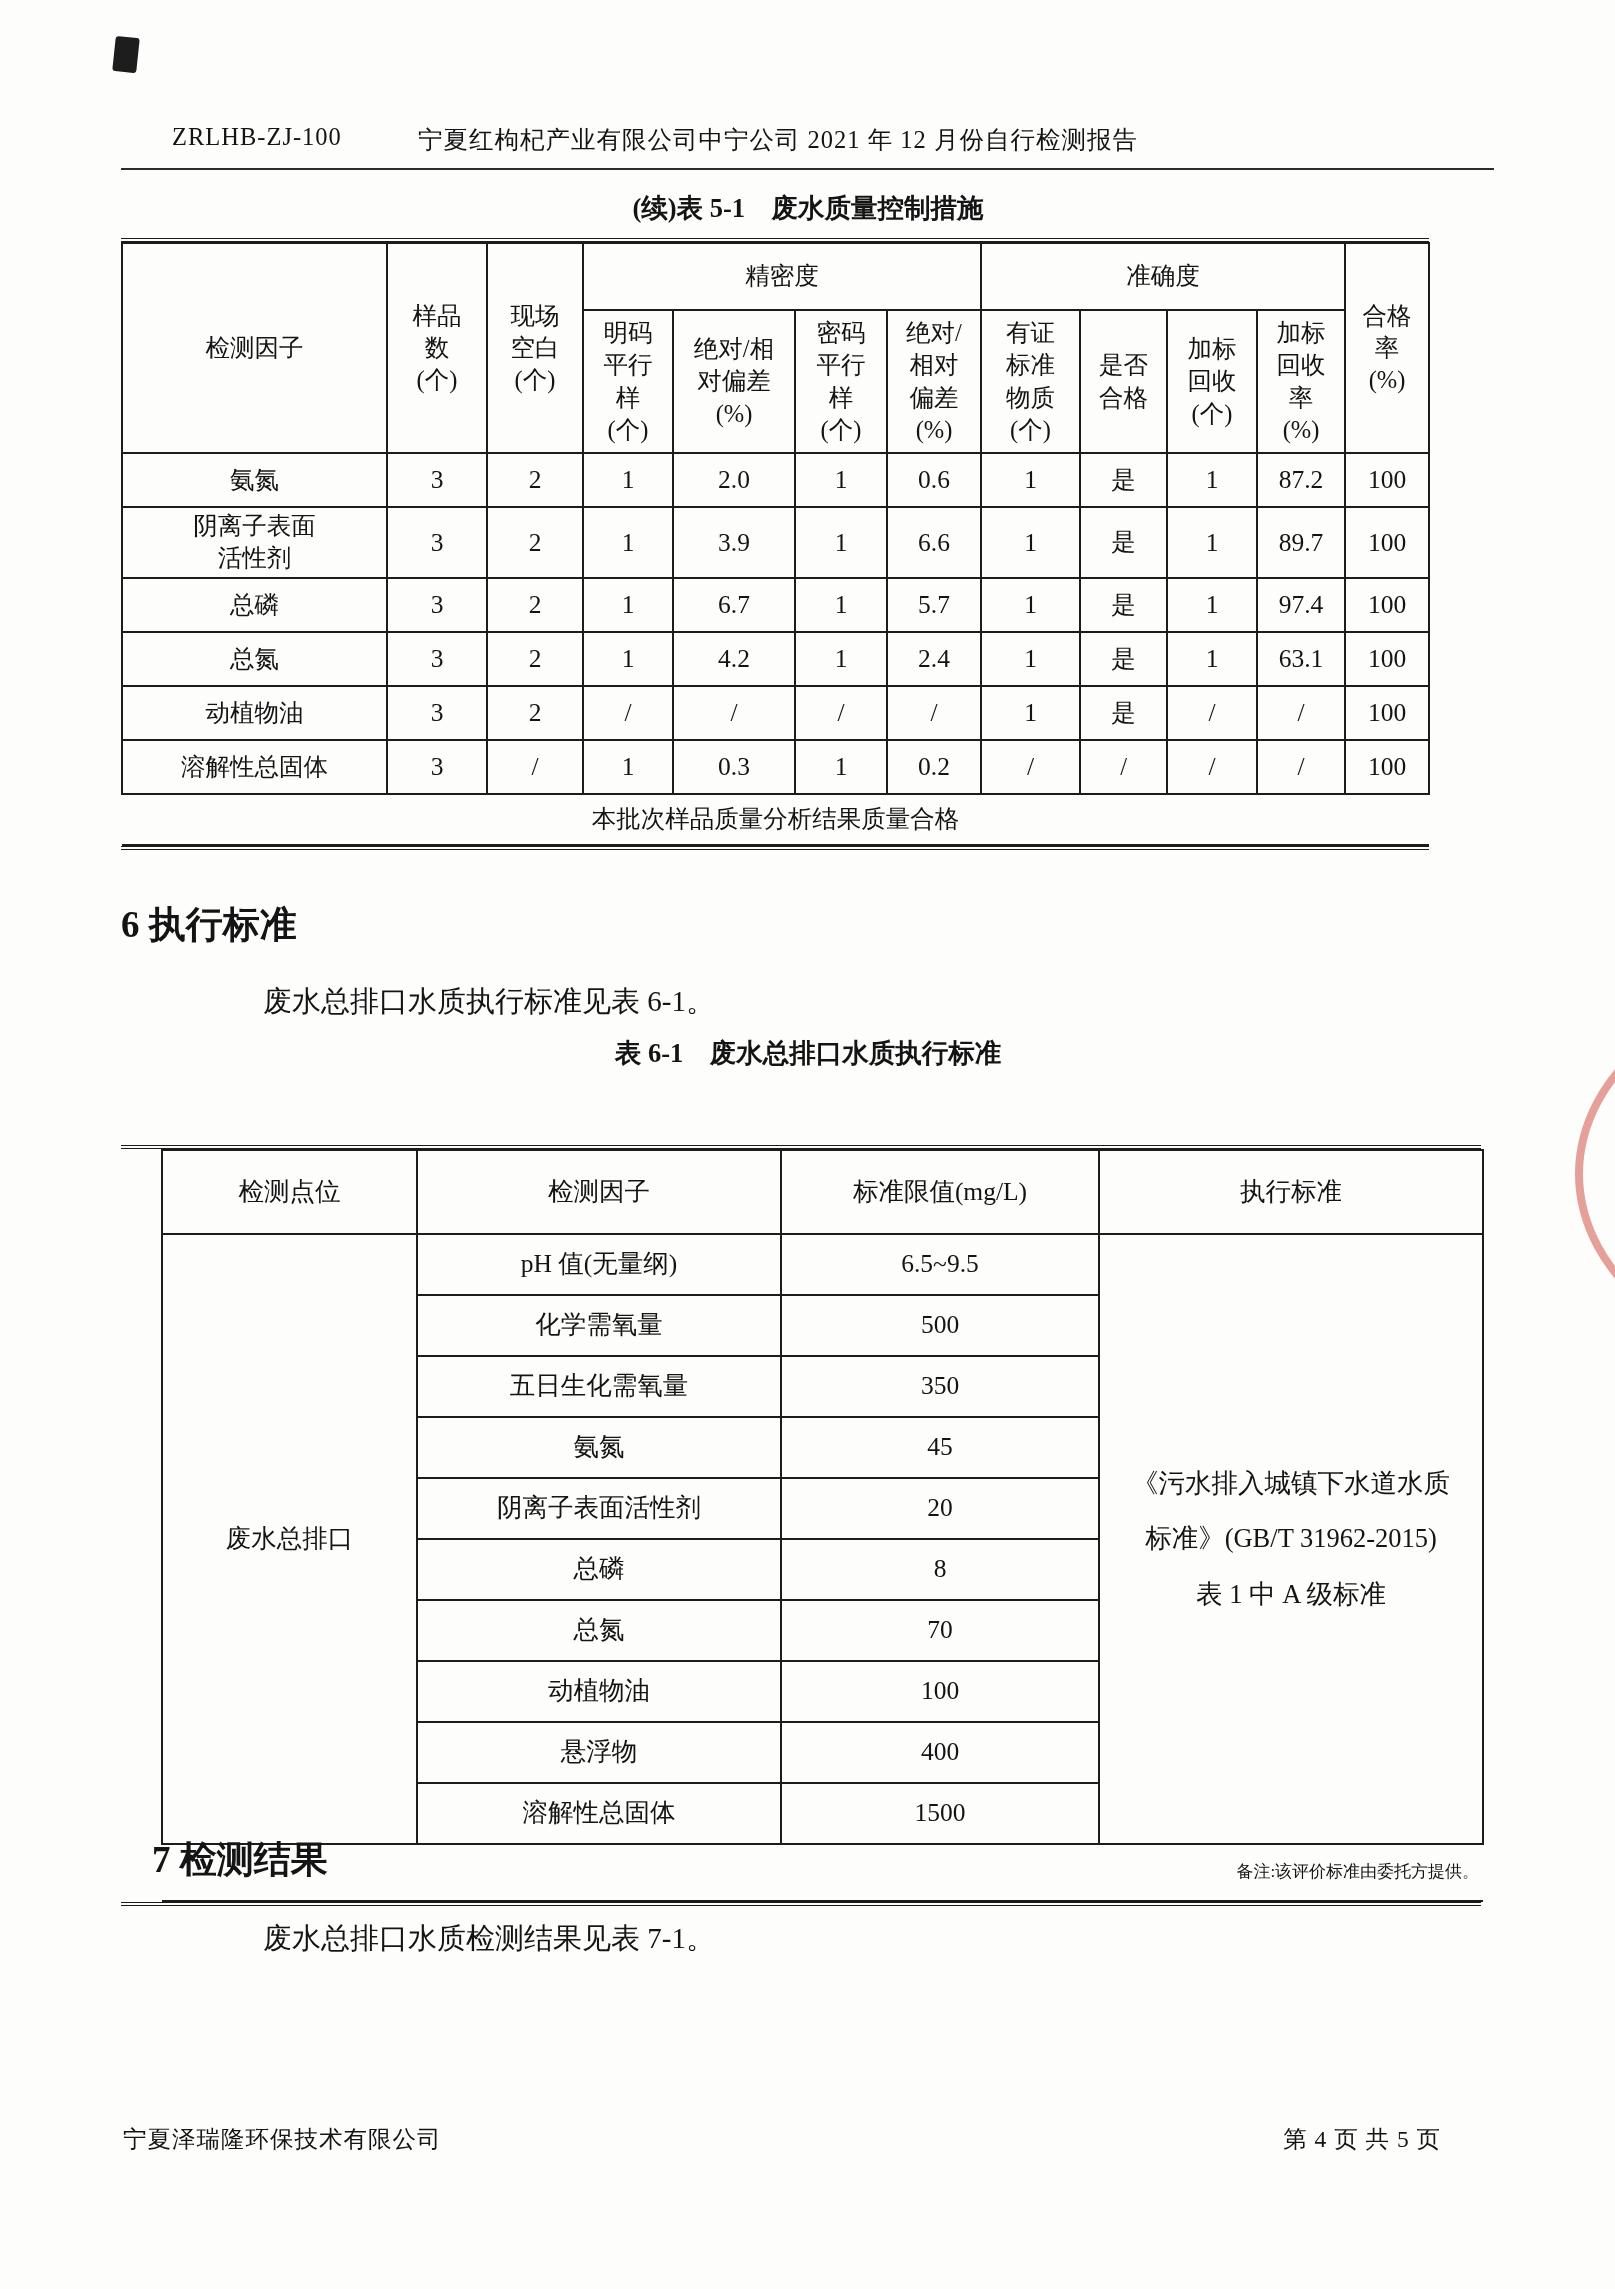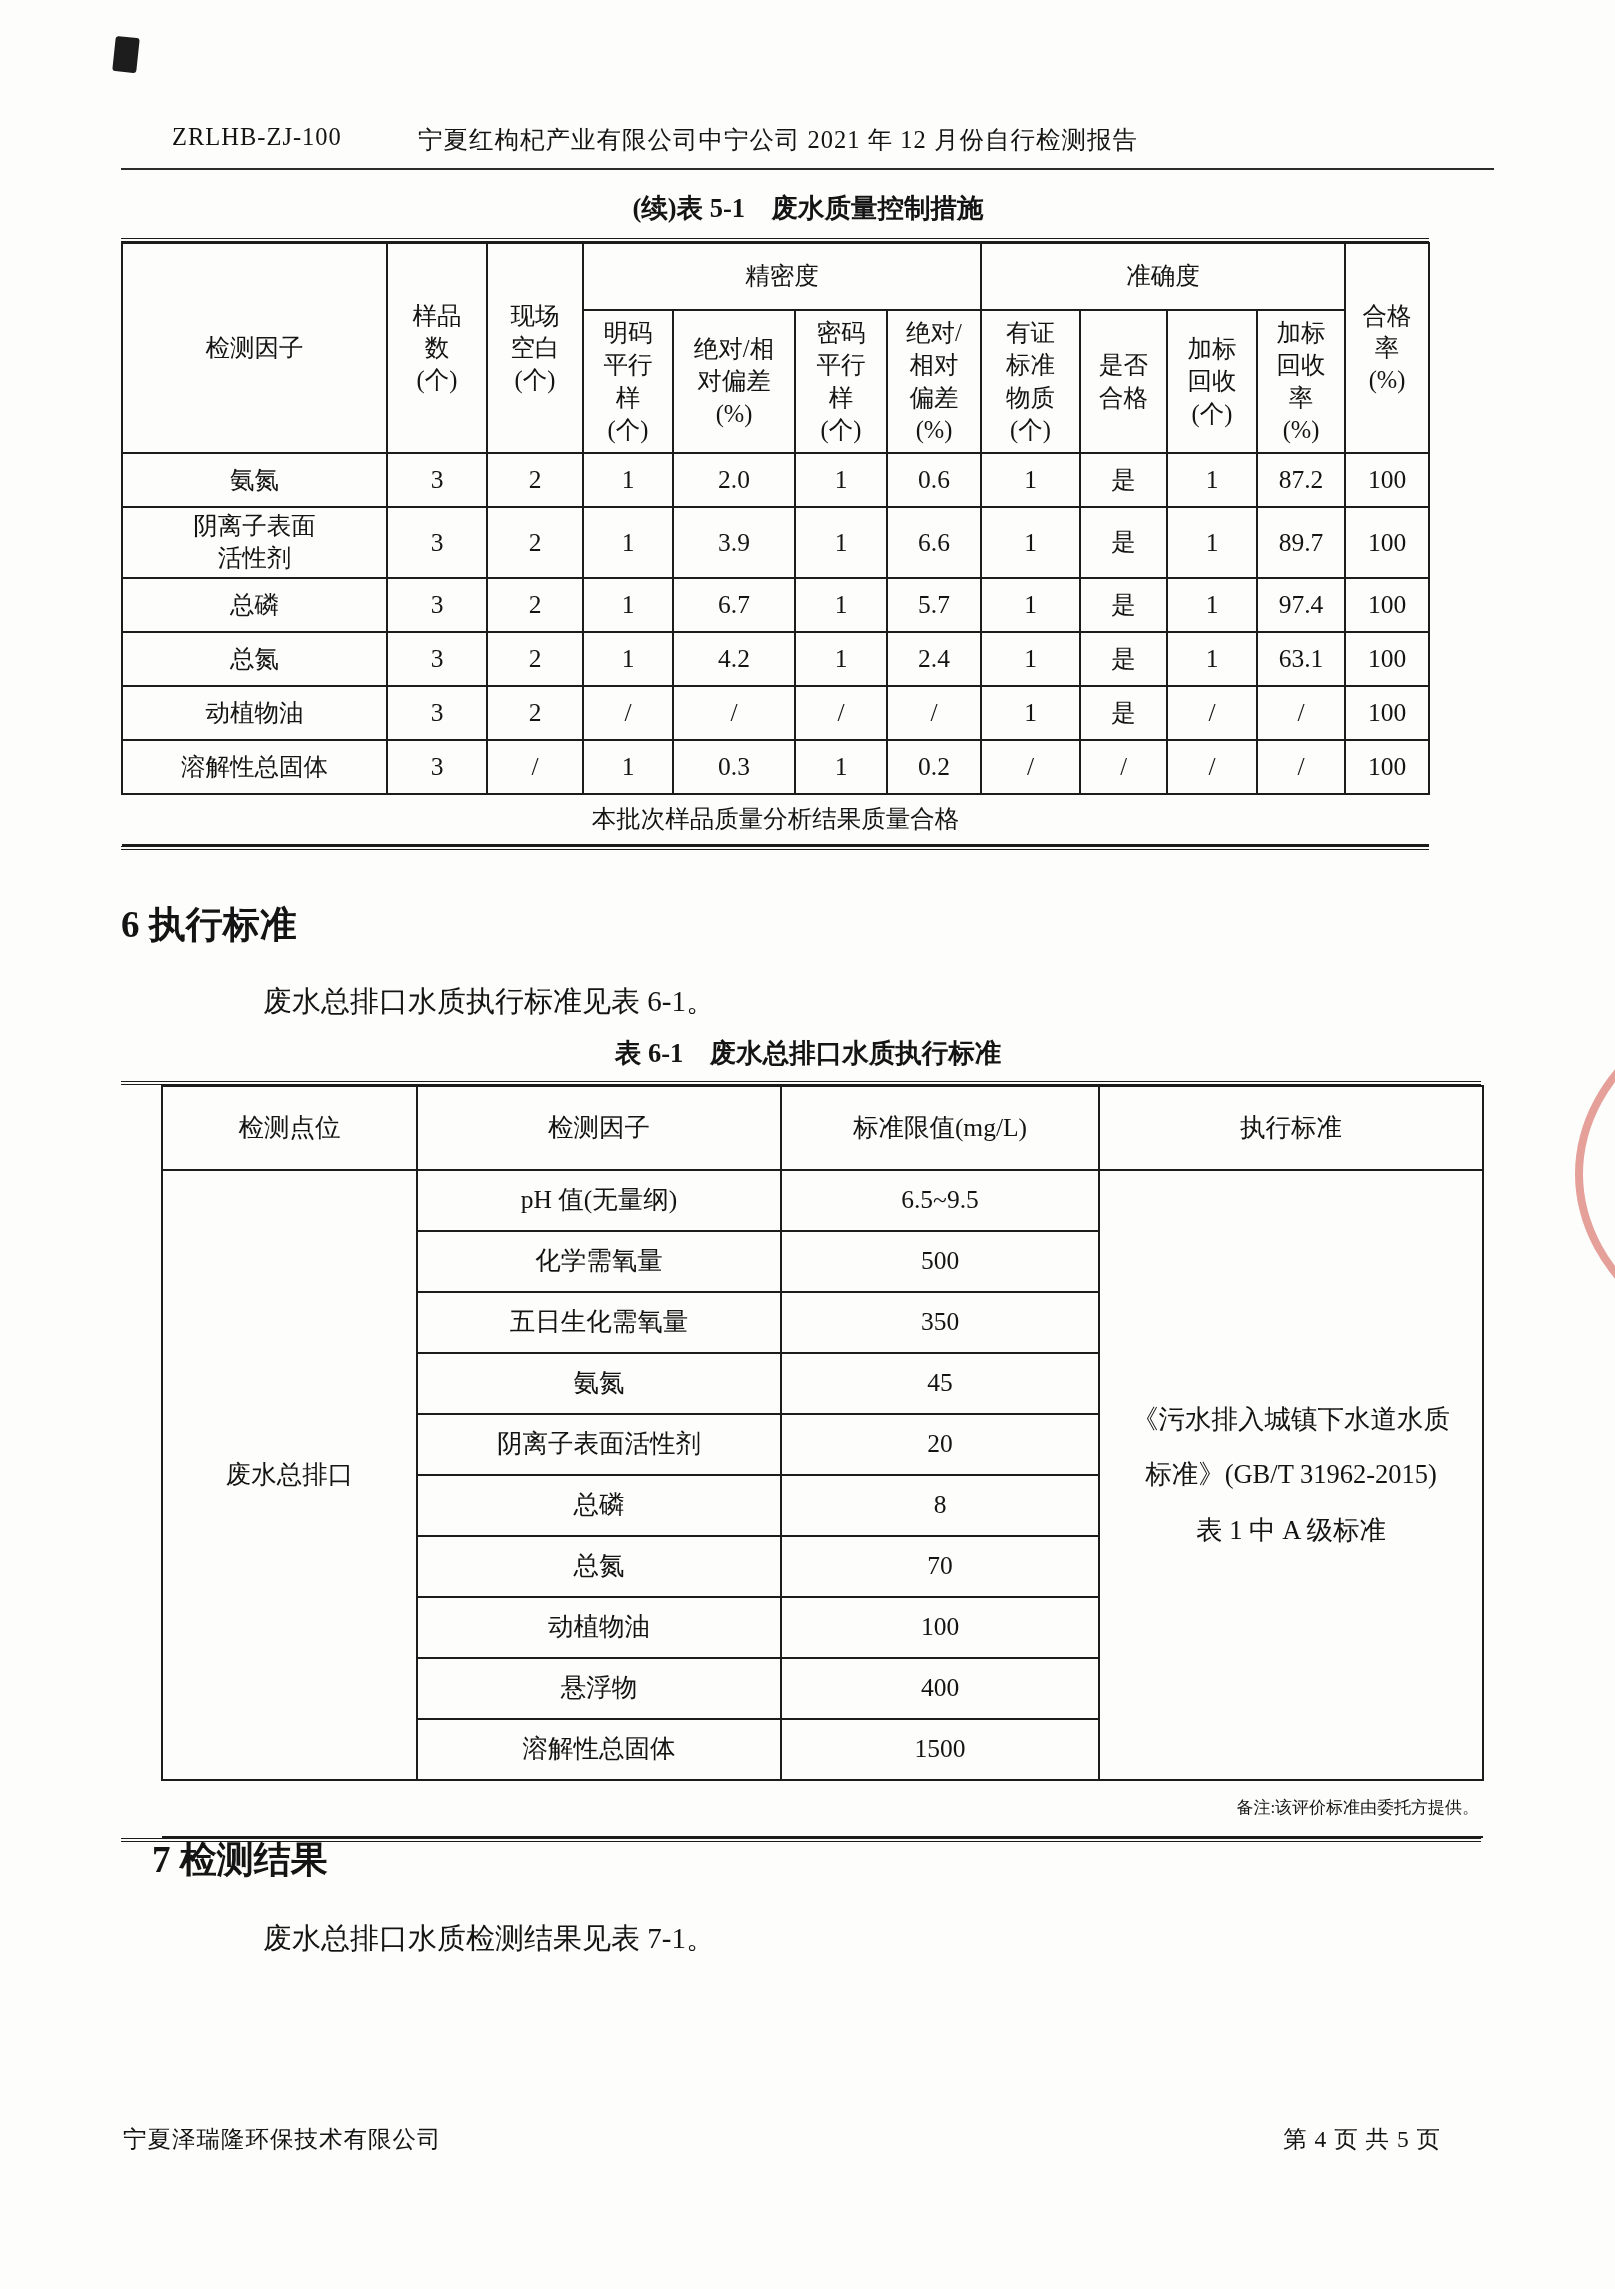--- a/index.html
+++ b/index.html
@@ -30,21 +30,21 @@
   .s6 { top:900px; }
   .s7 { top:1835px;margin-left:31px; }
   .para { position:absolute; left:263px; font-size:29px; }
   .p6 { top:982px; }
   .p7 { top:1919px; }
 
   
   .tblwrap { position:absolute; left:121px;
     border-top:4.9px double #1c1c1c; border-bottom:4.9px double #1c1c1c; }
   .t51wrap { top:238px; width:1308px; }
-  .t61wrap { top:1081px; width:1320px;padding-left:40px; }
+  .t61wrap { top:1145px; width:1320px;padding-left:40px; }
   table { border-collapse:collapse; table-layout:fixed; width:100%; }
   th,td { border:2px solid #1c1c1c; text-align:center; vertical-align:middle;
     padding:2px 3.9px; font-weight:normal; }
   .t51wrap th, .t51wrap td { font-size:24.5px; line-height:1.32; }
   .t61wrap th, .t61wrap td { font-size:25.5px; line-height:1.35; }
   tr.h1 th { height:61px; }
   tr.h2 th { padding:5.9px 2px; }
   tr.r { height:54px; }
   tr.r-tall { height:68px; }
   td.num { font-size:25.5px; }

